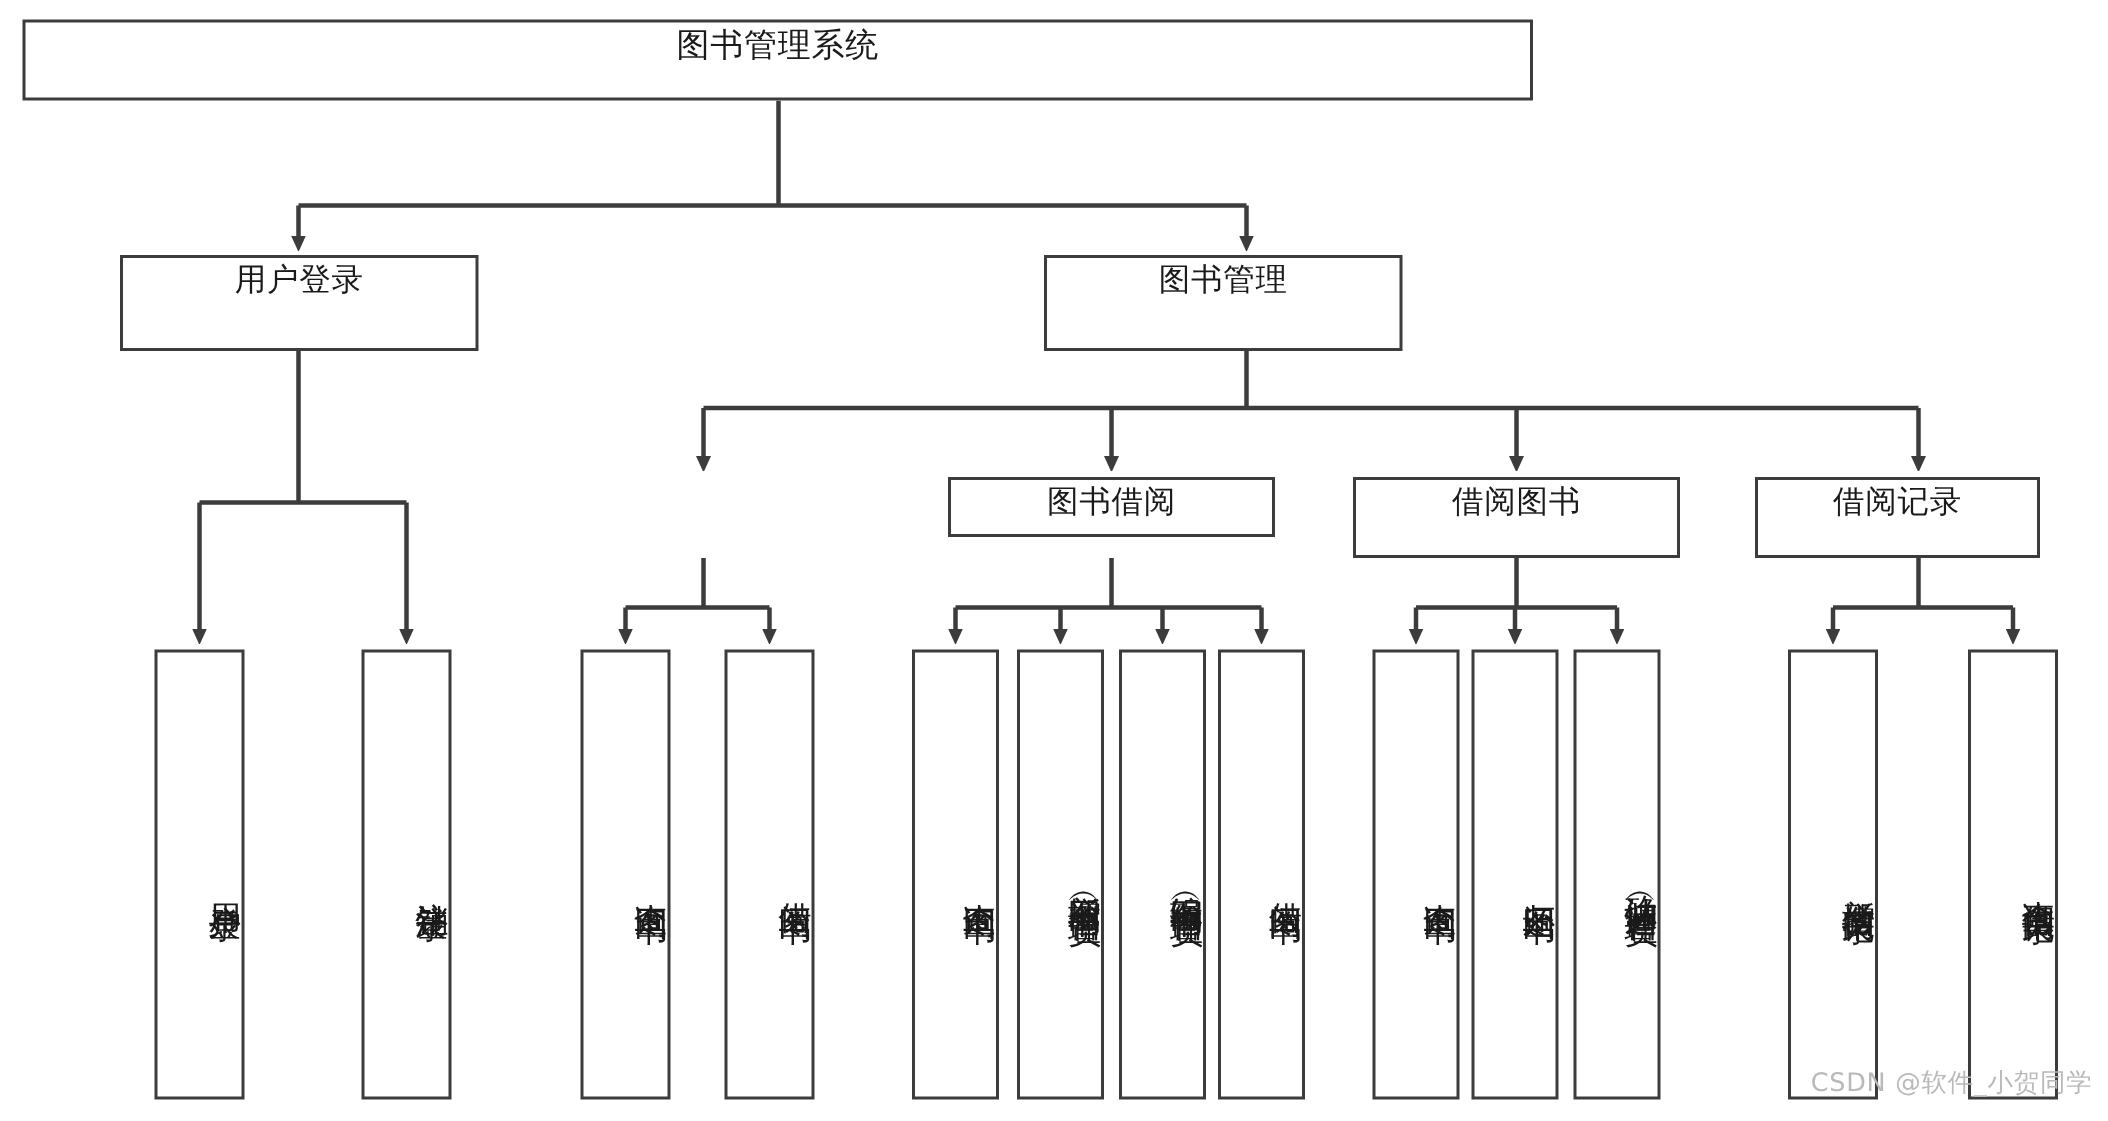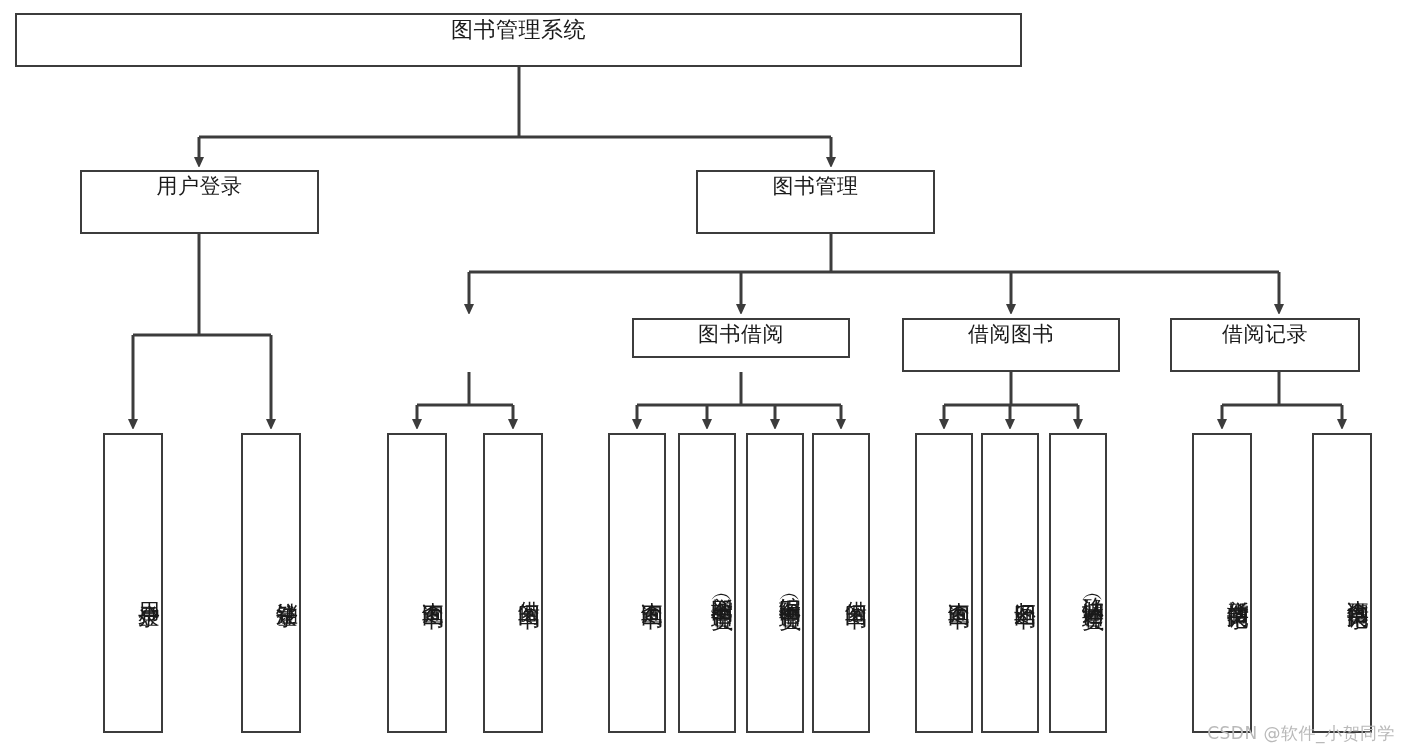--- a/index.html
+++ b/index.html
@@ -54,21 +54,21 @@
     overflow: hidden;
   }
   .node-v .vtext {
     writing-mode: vertical-rl;
     text-orientation: upright;
     display: block;
   }
   #watermark {
     position: absolute;
     right: 10px;
-    bottom: 2px;
+    bottom: 14px;
     font-size: 17px;
     color: #b9b9b9;
     white-space: nowrap;
     letter-spacing: 0.5px;
   }
 </style>
 </head>
 <body>
 
 <div id="canvas">

